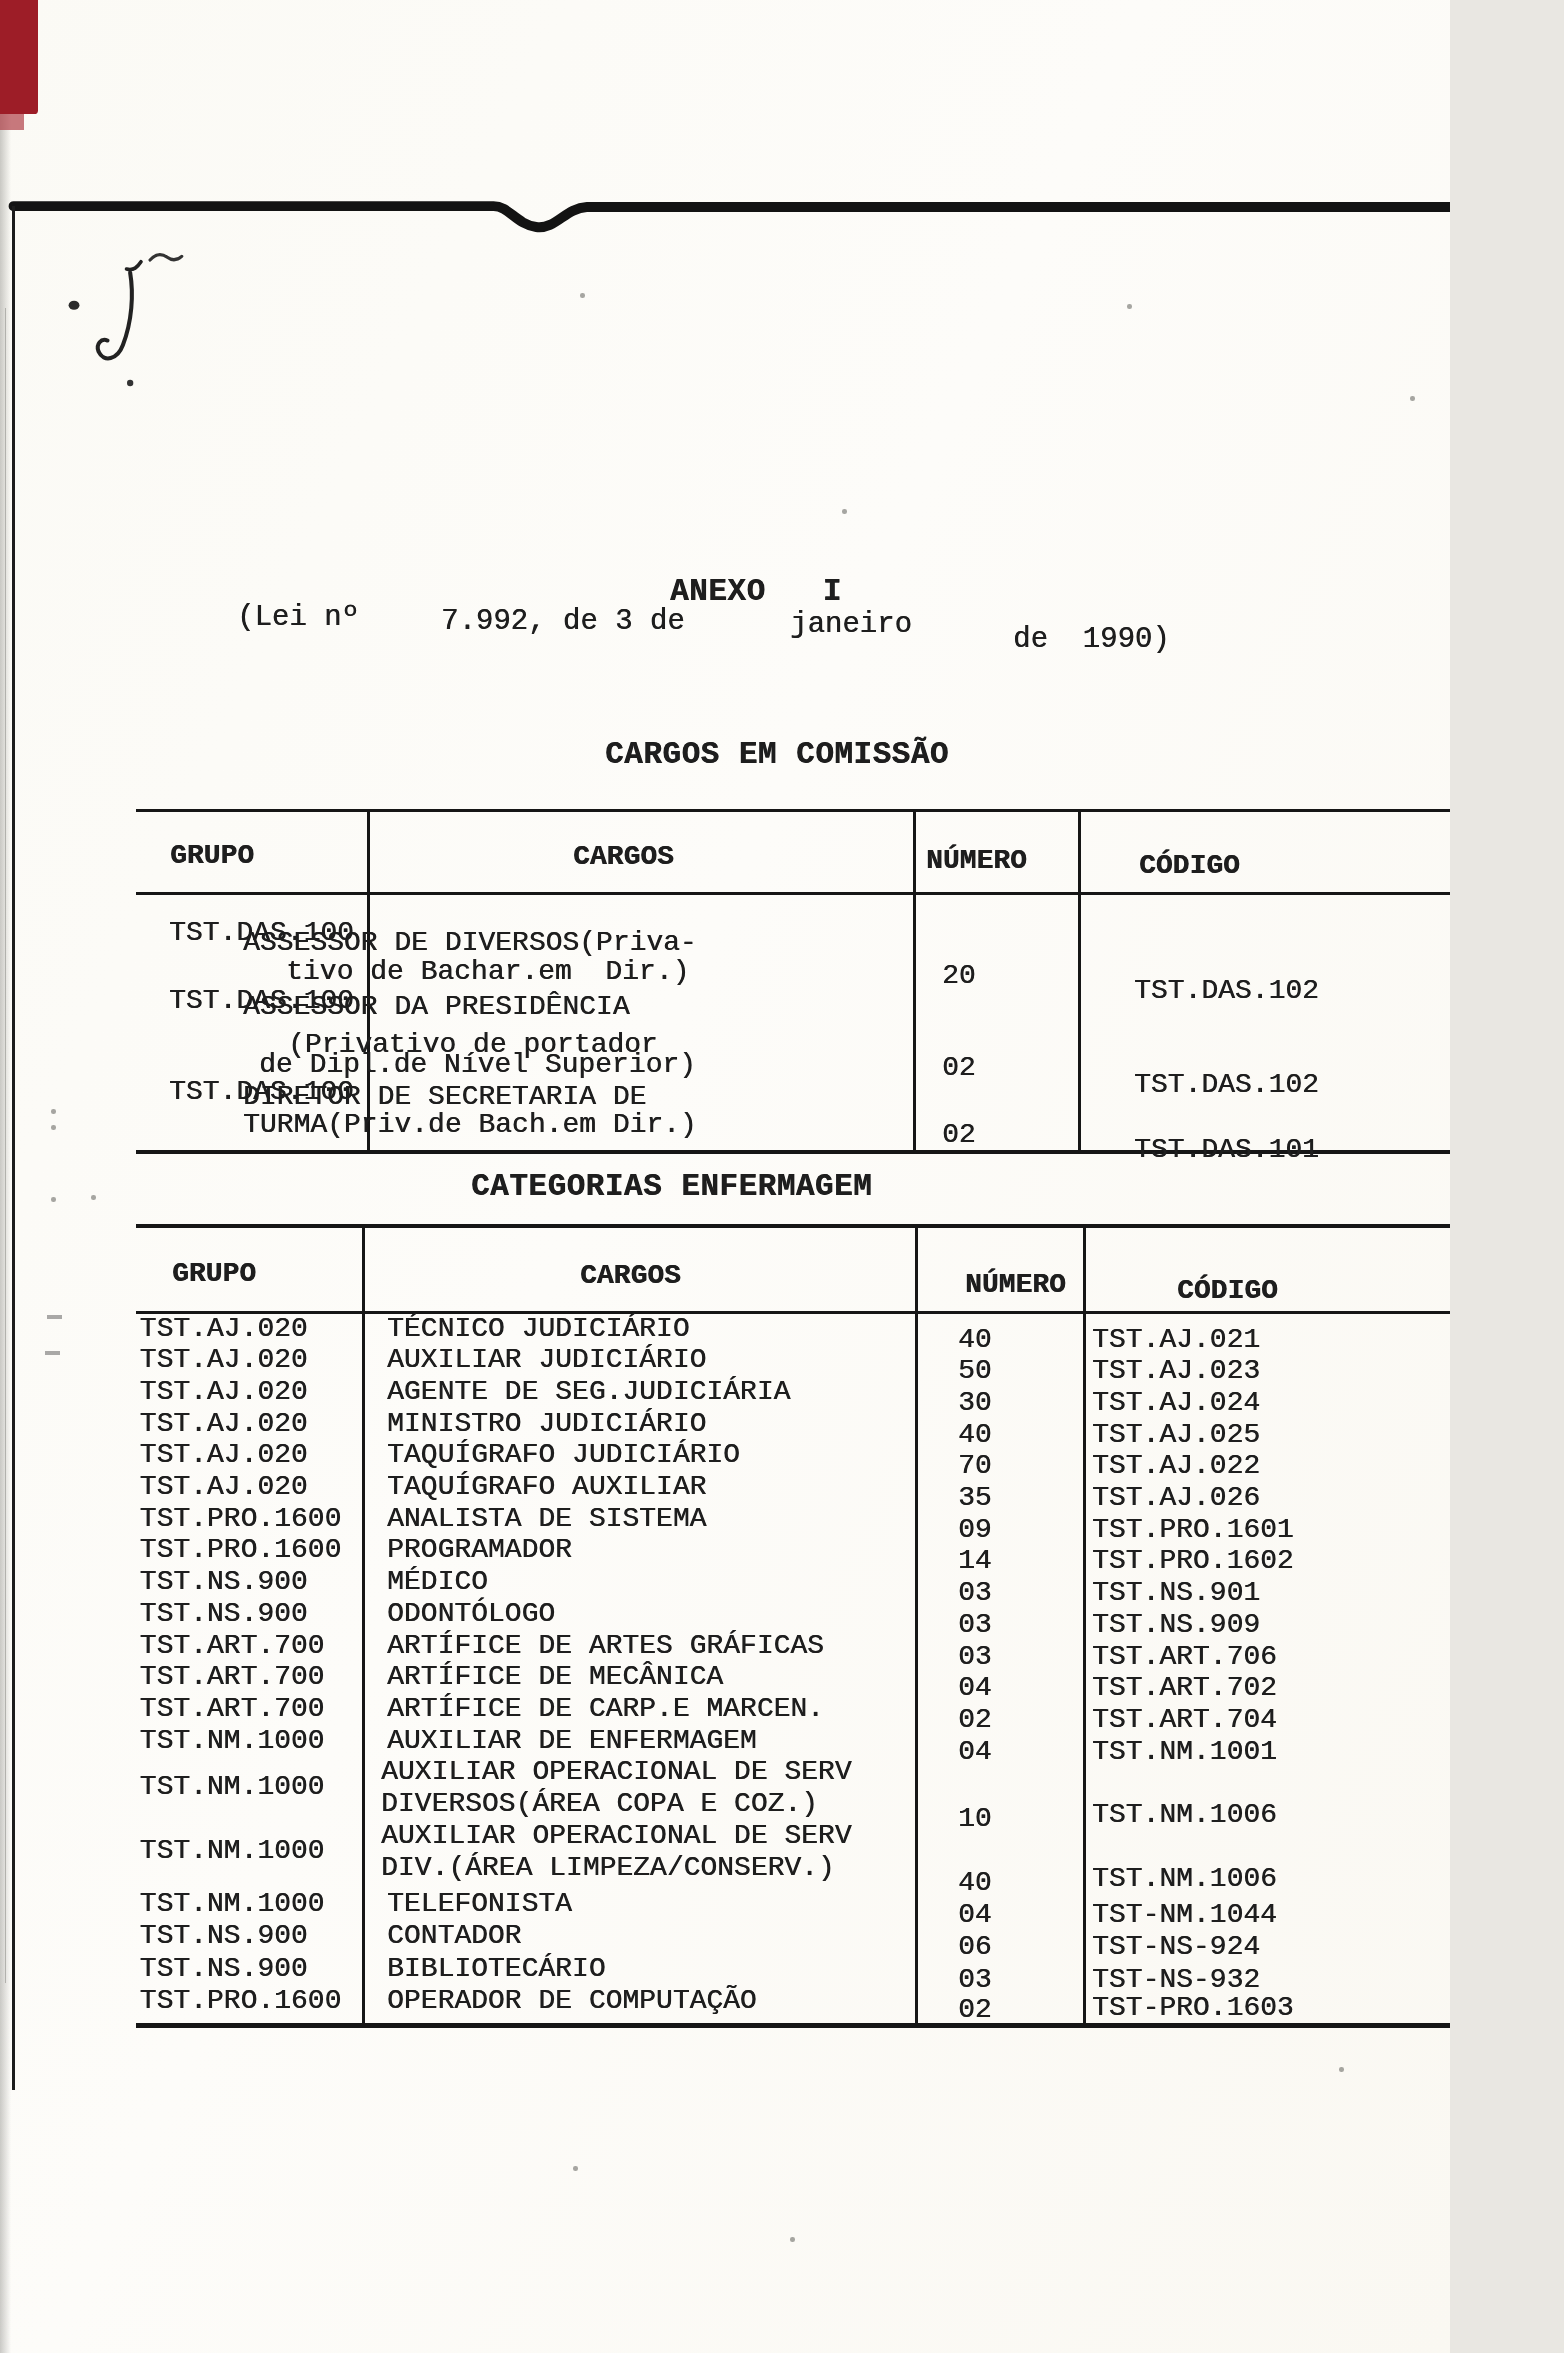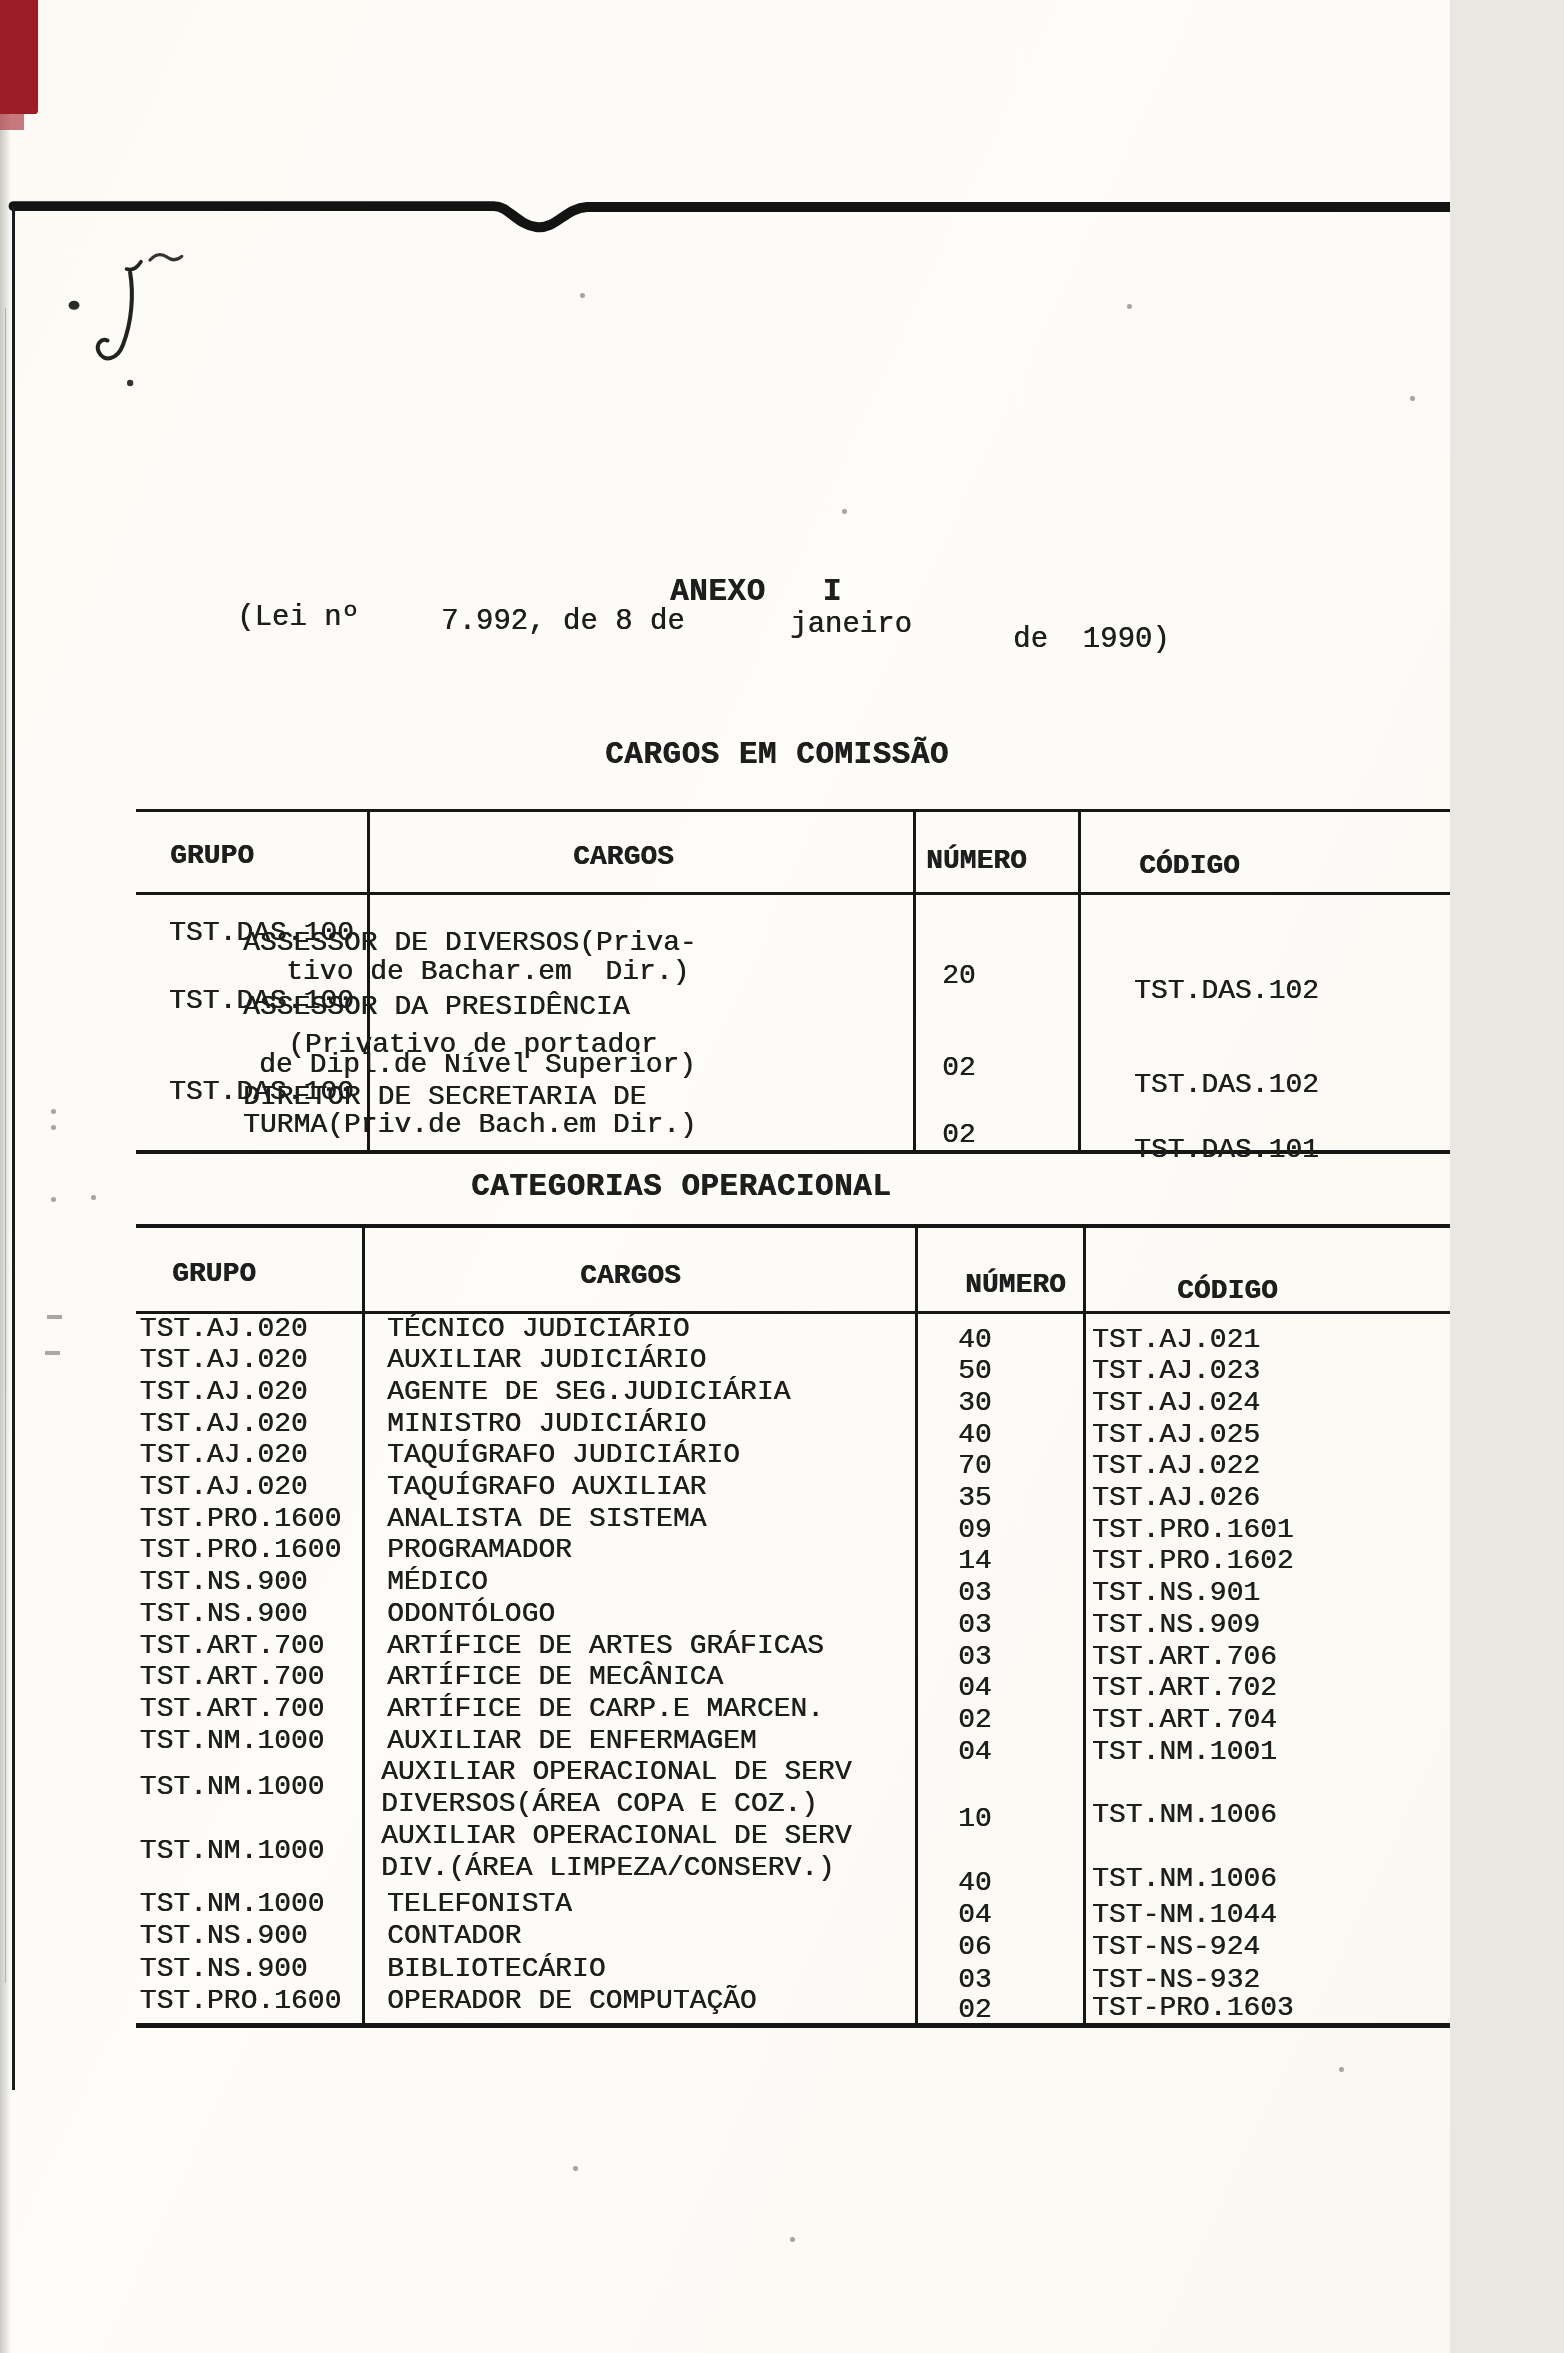--- a/index.html
+++ b/index.html
@@ -72,21 +72,21 @@
   <div class="speck" style="left:91px;top:1195px"></div>
   <div class="speck" style="left:51px;top:1197px"></div>
   <div class="speck" style="left:1339px;top:2067px"></div>
   <div class="speck" style="left:573px;top:2166px"></div>
   <div class="speck" style="left:790px;top:2237px"></div>
   <div class="dashmark" style="left:47px;top:1315px"></div>
   <div class="dashmark" style="left:45px;top:1351px"></div>
 
   <span class="abs mono34b" style="left:670px;top:576px">ANEXO   I</span>
   <span class="abs mono32" style="left:237px;top:603px">(Lei nº</span>
-  <span class="abs mono32" style="left:441px;top:607px">7.992, de 8 de</span>
+  <span class="abs mono32" style="left:441px;top:607px">7.992, de 3 de</span>
   <span class="abs mono32" style="left:790px;top:610px">janeiro</span>
   <span class="abs mono32" style="left:1013px;top:625px">de  1990)</span>
   <span class="abs mono34b" style="left:605px;top:739px">CARGOS EM COMISSÃO</span>
 
   <div class="table" style="left:136px;top:809px;width:1371px;height:346px">
     <div class="hline" style="left:0;top:0;width:1371px;height:2.7px"></div>
     <div class="hline" style="left:0;top:83px;width:1371px;height:2.7px"></div>
     <div class="hline" style="left:0;top:341px;width:1371px;height:3.6px"></div>
     <div class="vline" style="left:231px;top:0;width:2.7px;height:341px"></div>
     <div class="vline" style="left:777px;top:0;width:2.7px;height:341px"></div>
@@ -111,21 +111,21 @@
     <span class="abs mono31" style="left:806px;top:245px">02</span>
     <span class="abs mono31" style="left:998px;top:262px">TST.DAS.102</span>
 
     <span class="abs mono31" style="left:33px;top:269px">TST.DAS.100</span>
     <span class="abs mono31" style="left:107px;top:274px">DIRETOR DE SECRETARIA DE</span>
     <span class="abs mono31" style="left:107px;top:302px">TURMA(Priv.de Bach.em Dir.)</span>
     <span class="abs mono31" style="left:806px;top:312px">02</span>
     <span class="abs mono31" style="left:998px;top:327px">TST.DAS.101</span>
   </div>
 
-  <span class="abs mono34b" style="left:471px;top:1171px">CATEGORIAS OPERACIONAL</span>
+  <span class="abs mono34b" style="left:471px;top:1171px">CATEGORIAS ENFERMAGEM</span>
 
   <div class="table" style="left:136px;top:1224px;width:1373px;height:806px">
     <div class="hline" style="left:0;top:0;width:1373px;height:3.6px"></div>
     <div class="hline" style="left:0;top:87px;width:1373px;height:2.7px"></div>
     <div class="hline" style="left:0;top:799px;width:1373px;height:4.5px"></div>
     <div class="vline" style="left:226px;top:0;width:2.7px;height:799px"></div>
     <div class="vline" style="left:779px;top:0;width:2.7px;height:799px"></div>
     <div class="vline" style="left:947px;top:0;width:2.7px;height:799px"></div>
     <div class="vline" style="left:1370px;top:0;width:2.7px;height:87px"></div>
 

